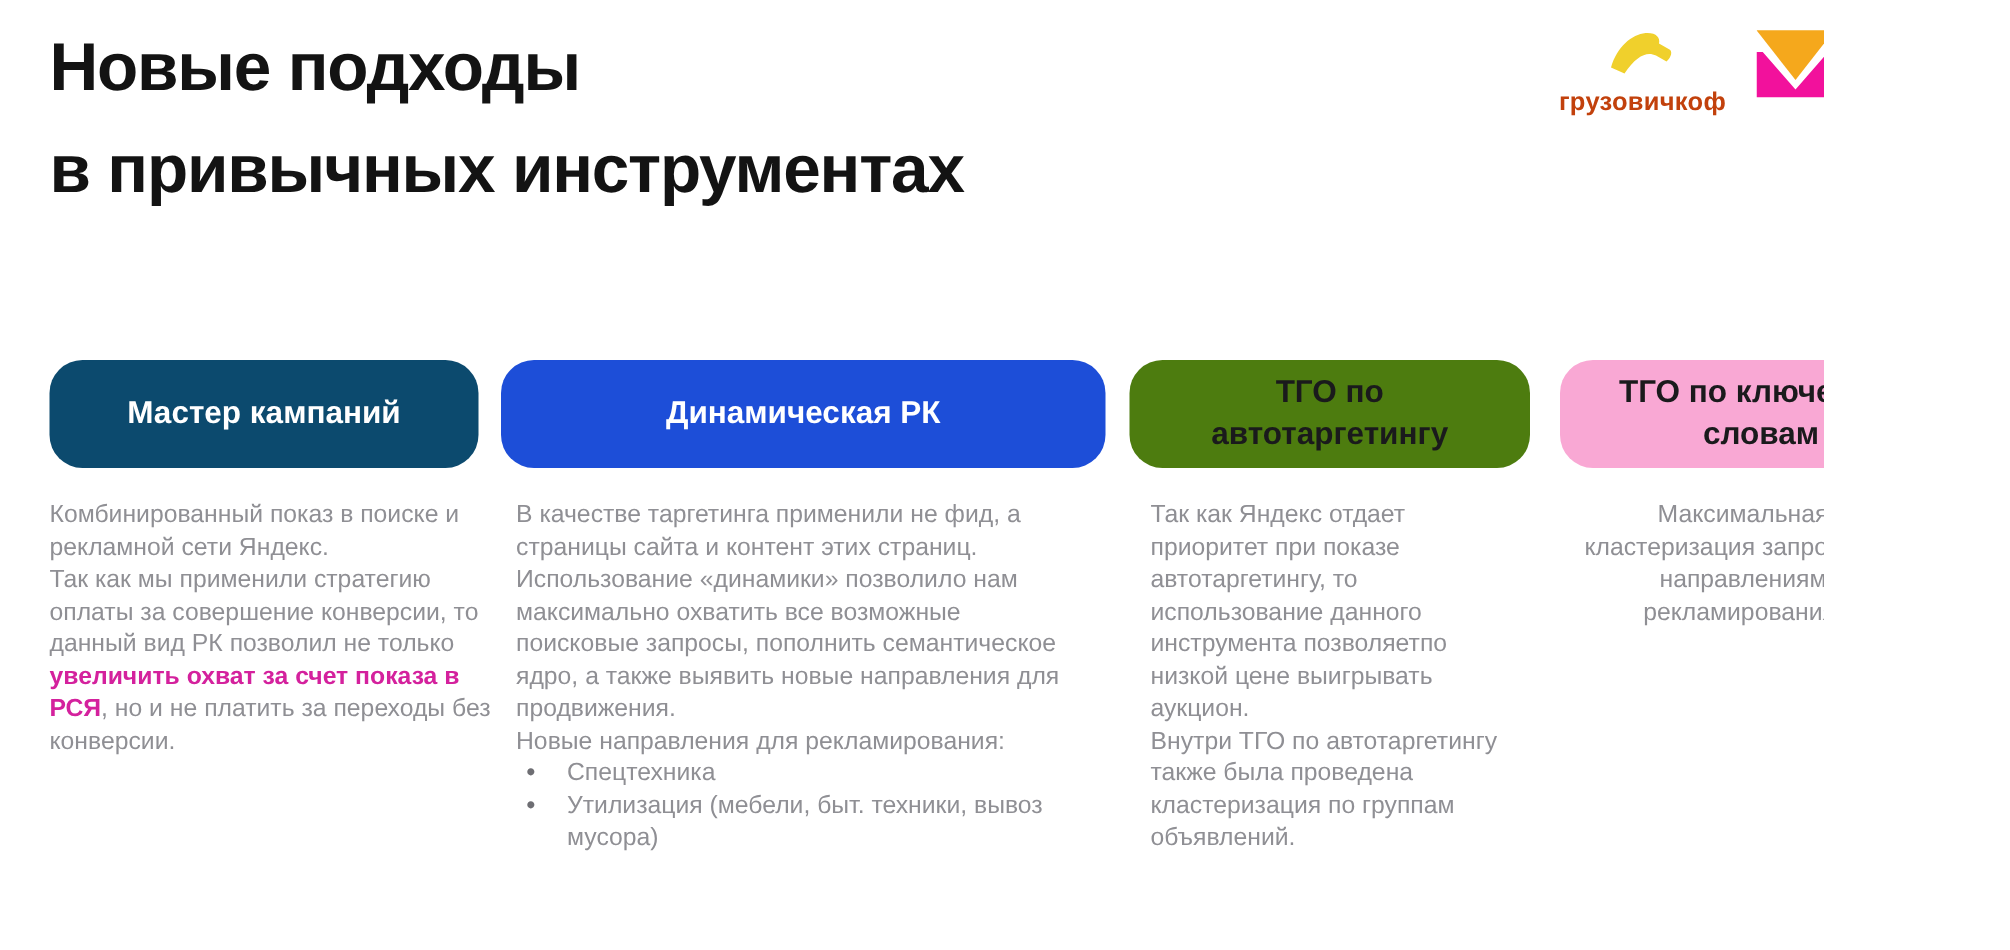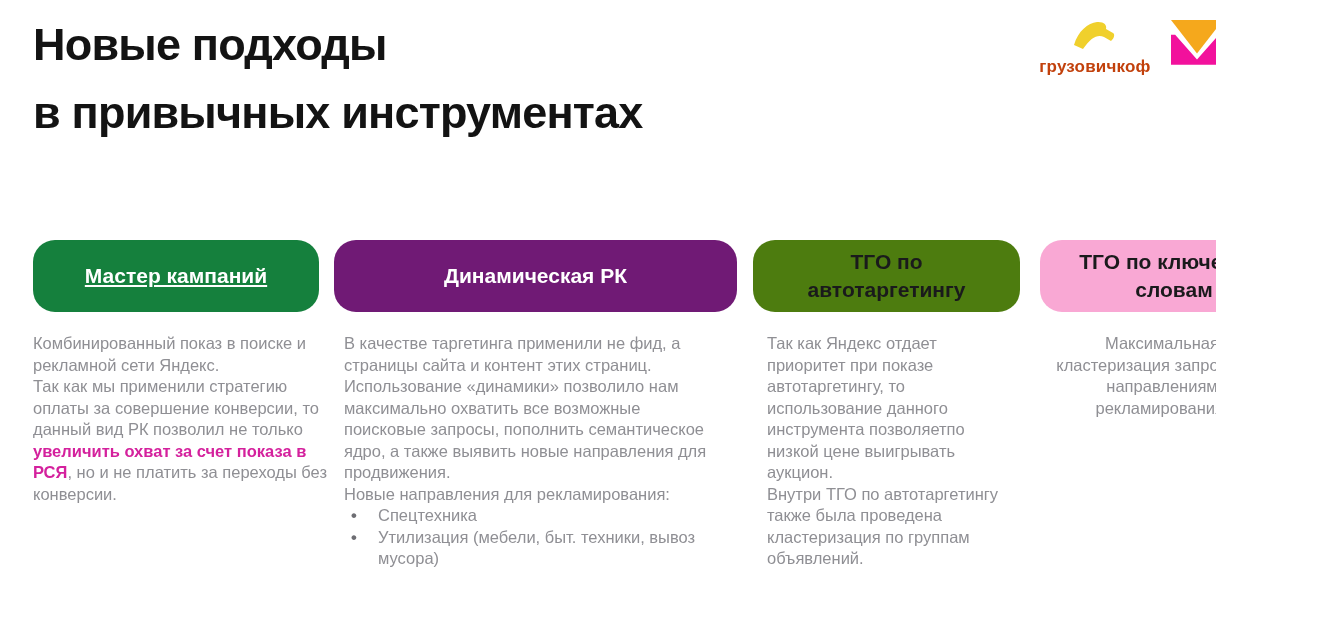--- a/index.html
+++ b/index.html
@@ -123,29 +123,29 @@
     <span>
       <svg width="52" height="47" viewBox="0 0 100 90">
         <polygon points="0,28 8,28 50,76 92,28 100,28 100,86 0,86" fill="#f2119c"></polygon>
         <polygon points="0,0 100,0 50,64" fill="#f5a81c"></polygon>
       </svg>
     </span>
     <span class="word">VBI</span>
   </div>
 
   <div class="column col-0">
-    <div class="pill" style="background: #15803d; color: rgb(255, 255, 255); text-decoration: underline;">Мастер кампаний</div>
+    <div class="pill" style="background: #0c4a6e; color: rgb(255, 255, 255);">Мастер кампаний</div>
     <div class="col-body" style="color: rgb(143, 143, 148);">
         <p><span>Комбинированный показ в поиске и рекламной сети Яндекс.</span></p>
         <p><span>Так как мы применили стратегию оплаты за совершение конверсии, то данный вид РК позволил не только </span><span class="hl" style="color: rgb(212, 33, 157);">увеличить охват за счет показа в РСЯ</span><span>, но и не платить за переходы без конверсии.</span></p>
       </div>
   </div>
 
   <div class="column col-1">
-    <div class="pill" style="background: #701a75; color: rgb(255, 255, 255);">Динамическая РК</div>
+    <div class="pill" style="background: #1d4ed8; color: rgb(255, 255, 255);">Динамическая РК</div>
     <div class="col-body" style="color: rgb(143, 143, 148);">
         <p><span>В качестве таргетинга применили не фид, а страницы сайта и контент этих страниц.</span></p>
         <p><span>Использование «динамики» позволило нам максимально охватить все возможные поисковые запросы, пополнить семантическое ядро, а также выявить новые направления для продвижения.</span></p>
         <p><span>Новые направления для рекламирования:</span></p>
         <div class="bullet-row">
           <span class="dot">•</span>
           <span class="bullet-text"><span>Спецтехника</span></span>
         </div>
         <div class="bullet-row">
           <span class="dot">•</span>

